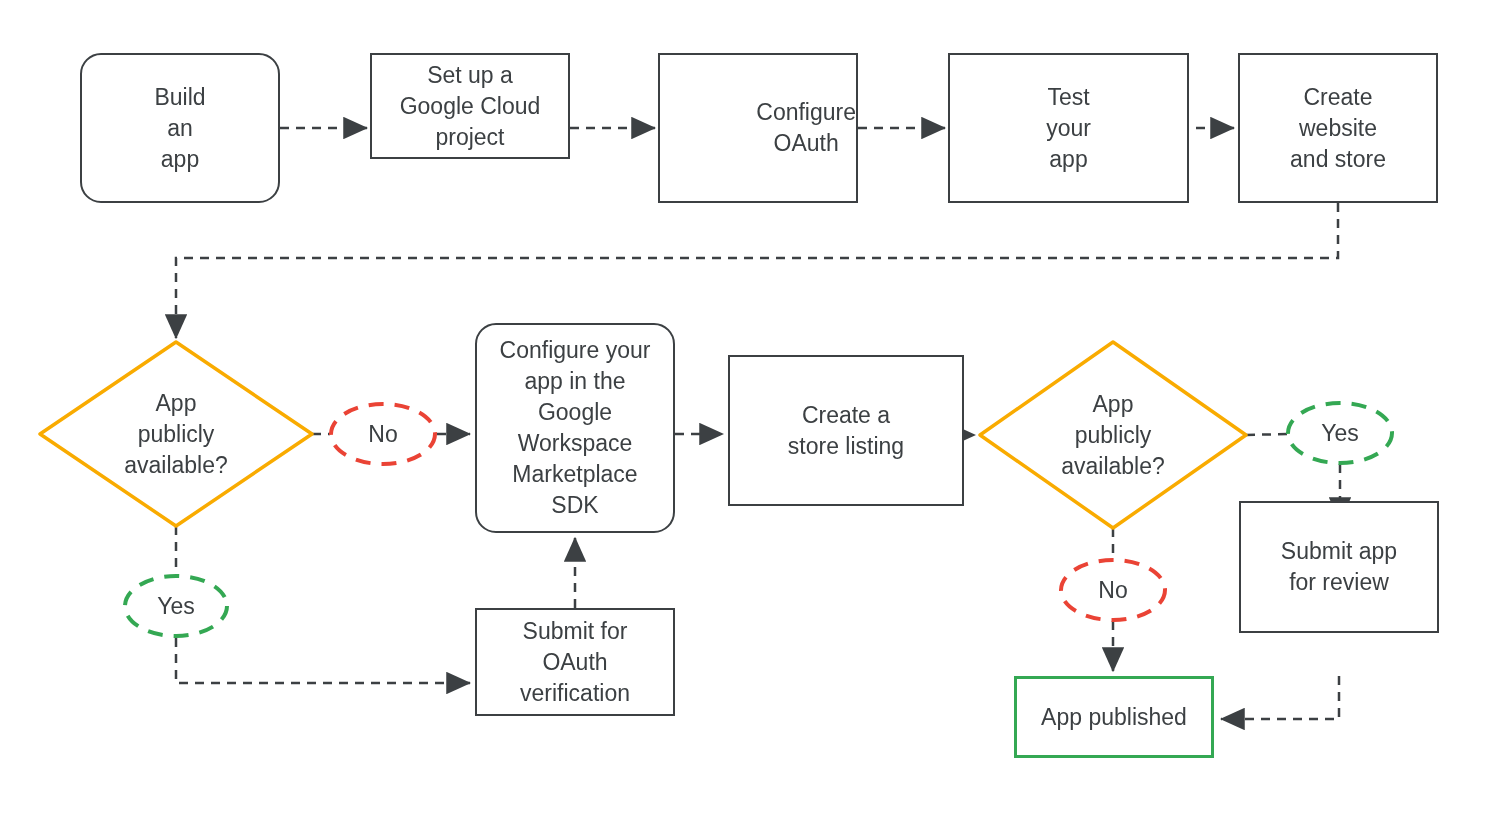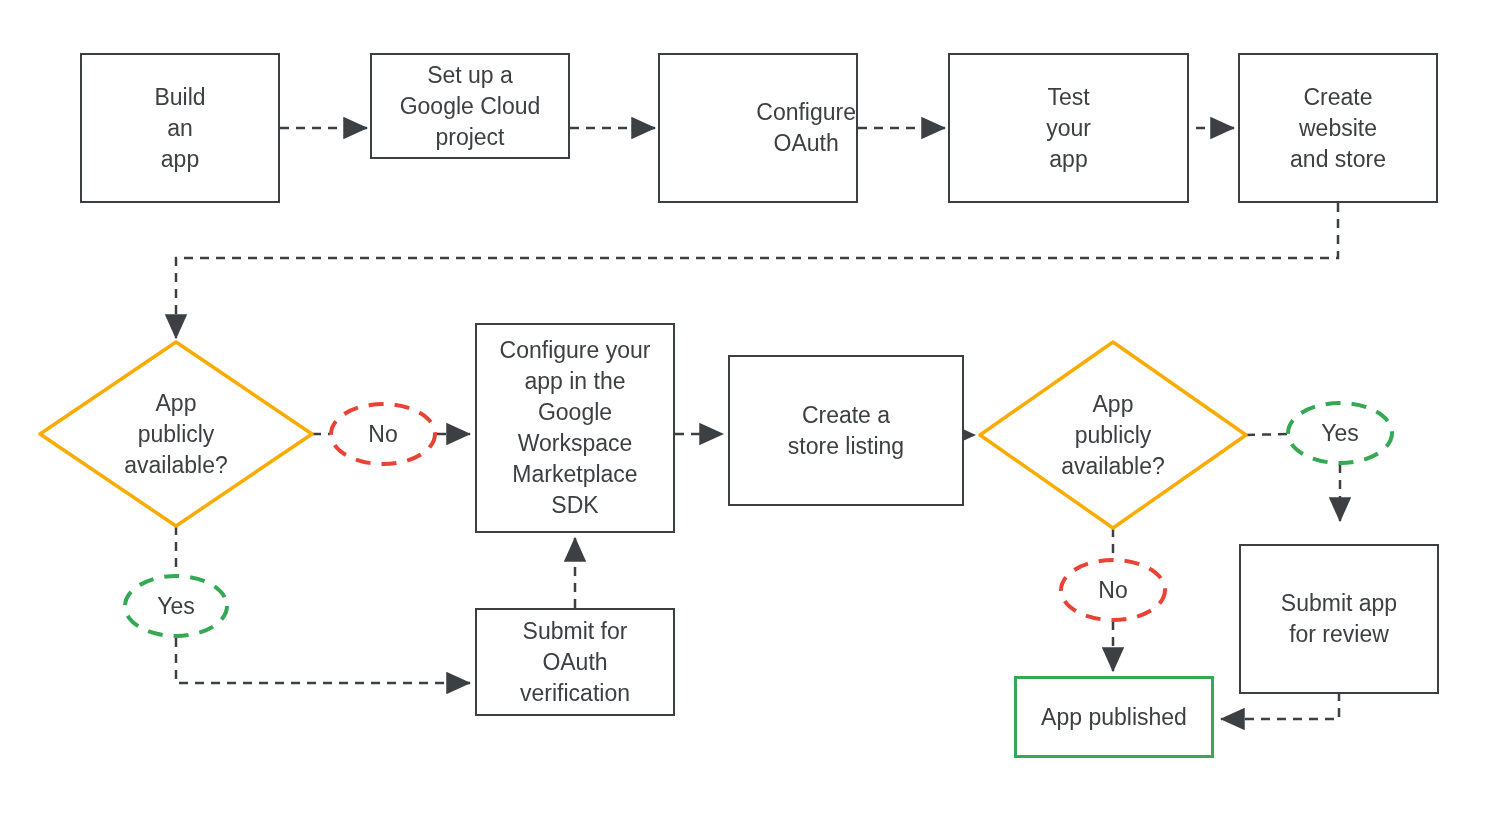--- a/index.html
+++ b/index.html
@@ -110,21 +110,21 @@
 
     <polygon class="decision-shape" points="176,342 312,434 176,526 40,434"></polygon>
     <polygon class="decision-shape" points="1113,342 1246,435 1113,528 980,435"></polygon>
 
     <ellipse class="pill no" cx="383" cy="434" rx="52" ry="30"></ellipse>
     <ellipse class="pill yes" cx="176" cy="606" rx="51" ry="30"></ellipse>
     <ellipse class="pill yes" cx="1340" cy="433" rx="52" ry="30"></ellipse>
     <ellipse class="pill no" cx="1113" cy="590" rx="52" ry="30"></ellipse>
   </svg>
 
-  <div class="node" style="left:80px;top:53px;width:200px;height:150px;">
+  <div class="node" style="left:80px;top:53px;width:200px;height:150px;border-radius:21px;">
     <span class="node-label">Build
 an
 app</span>
   </div>
   <div class="node" style="left:370px;top:53px;width:200px;height:106px;">
     <span class="node-label">Set up a
 Google Cloud
 project</span>
   </div>
   <div class="node" style="left:658px;top:53px;width:200px;height:150px;justify-content:flex-end;">
@@ -134,38 +134,38 @@
   <div class="node" style="left:948px;top:53px;width:241px;height:150px;">
     <span class="node-label">Test
 your
 app</span>
   </div>
   <div class="node" style="left:1238px;top:53px;width:200px;height:150px;">
     <span class="node-label">Create
 website
 and store</span>
   </div>
-  <div class="node" style="left:475px;top:323px;width:200px;height:210px;">
+  <div class="node" style="left:475px;top:323px;width:200px;height:210px;border-radius:21px;">
     <span class="node-label">Configure your
 app in the
 Google
 Workspace
 Marketplace
 SDK</span>
   </div>
   <div class="node" style="left:728px;top:355px;width:236px;height:151px;">
     <span class="node-label">Create a
 store listing</span>
   </div>
   <div class="node" style="left:475px;top:608px;width:200px;height:108px;">
     <span class="node-label">Submit for
 OAuth
 verification</span>
   </div>
-  <div class="node" style="left:1239px;top:544px;width:200px;height:150px;align-items:center;">
+  <div class="node" style="left:1239px;top:501px;width:200px;height:132px;align-items:center;">
     <span class="node-label">Submit app
 for review</span>
   </div>
   <div class="node published" style="left:1014px;top:676px;width:200px;height:82px;">
     <span class="node-label">App published</span>
   </div>
 
   <div class="float-label" style="left:176px;top:434px;">App
 publicly
 available?</div>

